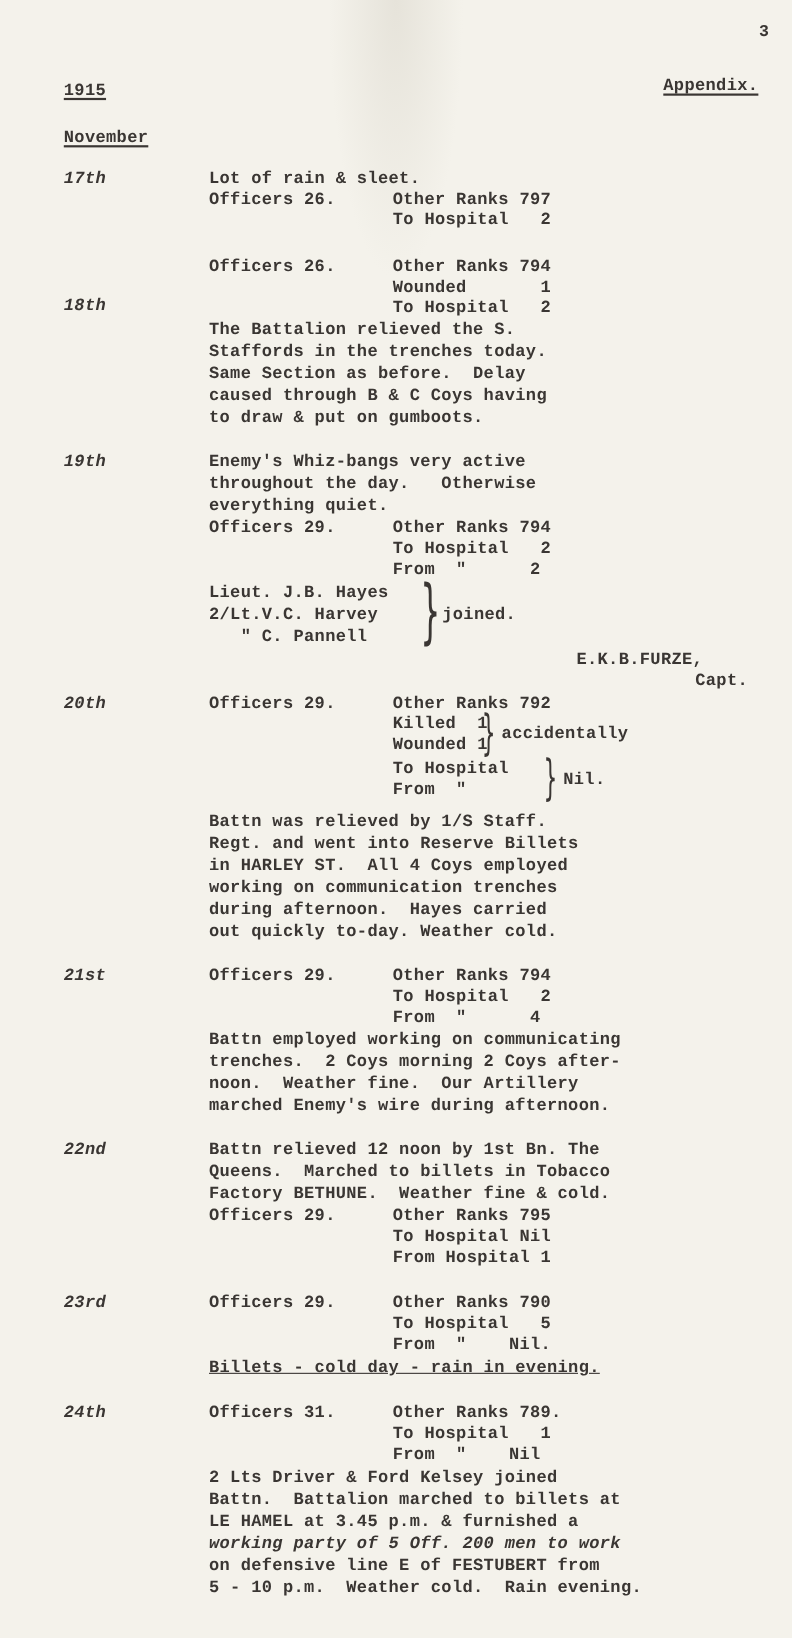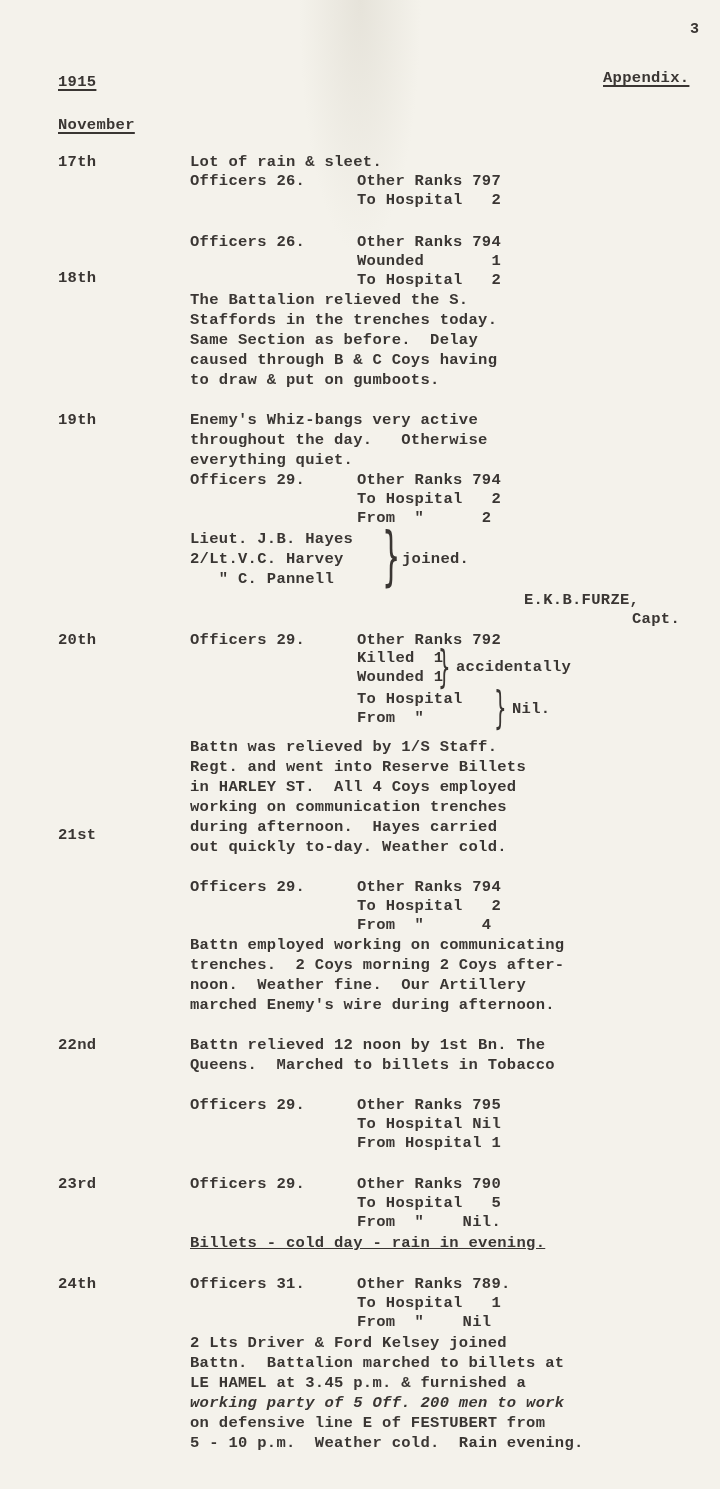--- a/index.html
+++ b/index.html
@@ -7,21 +7,21 @@
     width:720px; height:1489px; overflow:hidden;
     background:#f3f1ea;
     font-family:"Liberation Mono", "DejaVu Sans Mono", monospace;
     color:#3a3633;
     position:relative;
   }
   .page { position:absolute; inset:0;
     background: radial-gradient(ellipse at 50% 0%, #e6e3da 0%, #f4f2eb 12%, #f4f2eb 100%); }
   .t { position:absolute; font-size:15.5px; font-weight:bold; white-space:pre; letter-spacing:0.3px; line-height:20px; }
   .u { text-decoration:underline; text-decoration-thickness:2px; text-underline-offset:3px; }
-  .date { left:58px; }
+  .date { left:58px;font-style:italic; }
   .c1 { left:190px; }
   .c2 { left:357px; }
   .brace { position:absolute; font-weight:normal; font-family:"DejaVu Sans", sans-serif; color:#3a3633; }
 </style>
 </head>
 <body>
 
 <div class="page">
 
   <div class="t" style="left:690px;top:20px;font-size:15px;">3</div>
@@ -73,33 +73,34 @@
   <div class="t c2" style="top:708px;">From  "</div>
   <div class="brace" style="left:494px;top:686px;font-size:44px;line-height:44px;transform:scaleX(0.45);transform-origin:left top;">}</div>
   <div class="t" style="left:512px;top:699px;">Nil.</div>
   <div class="t c1" style="top:737px;">Battn was relieved by 1/S Staff.</div>
   <div class="t c1" style="top:757px;text-align:right;">Regt. and went into Reserve Billets</div>
   <div class="t c1" style="top:777px;">in HARLEY ST.  All 4 Coys employed</div>
   <div class="t c1" style="top:797px;">working on communication trenches</div>
   <div class="t c1" style="top:817px;">during afternoon.  Hayes carried</div>
   <div class="t c1" style="top:837px;">out quickly to-day. Weather cold.</div>
 
-  <div class="t date" style="top:825px;">21st</div>
+  <div class="t date" style="top:877px;">21st</div>
   <div class="t c1" style="top:877px;">Officers 29.</div>
   <div class="t c2" style="top:877px;">Other Ranks 794</div>
   <div class="t c2" style="top:896px;">To Hospital   2</div>
   <div class="t c2" style="top:915px;">From  "      4</div>
   <div class="t c1" style="top:935px;">Battn employed working on communicating</div>
   <div class="t c1" style="top:955px;">trenches.  2 Coys morning 2 Coys after-</div>
   <div class="t c1" style="top:975px;">noon.  Weather fine.  Our Artillery</div>
   <div class="t c1" style="top:995px;">marched Enemy's wire during afternoon.</div>
 
   <div class="t date" style="top:1035px;">22nd</div>
   <div class="t c1" style="top:1035px;">Battn relieved 12 noon by 1st Bn. The</div>
   <div class="t c1" style="top:1055px;">Queens.  Marched to billets in Tobacco</div>
+  <div class="t c1" style="top:1075px;">Factory BETHUNE.  Weather fine &amp; cold.</div>
   <div class="t c1" style="top:1095px;">Officers 29.</div>
   <div class="t c2" style="top:1095px;">Other Ranks 795</div>
   <div class="t c2" style="top:1114px;">To Hospital Nil</div>
   <div class="t c2" style="top:1133px;">From Hospital 1</div>
 
   <div class="t date" style="top:1174px;">23rd</div>
   <div class="t c1" style="top:1174px;">Officers 29.</div>
   <div class="t c2" style="top:1174px;">Other Ranks 790</div>
   <div class="t c2" style="top:1193px;">To Hospital   5</div>
   <div class="t c2" style="top:1212px;">From  "    Nil.</div>

